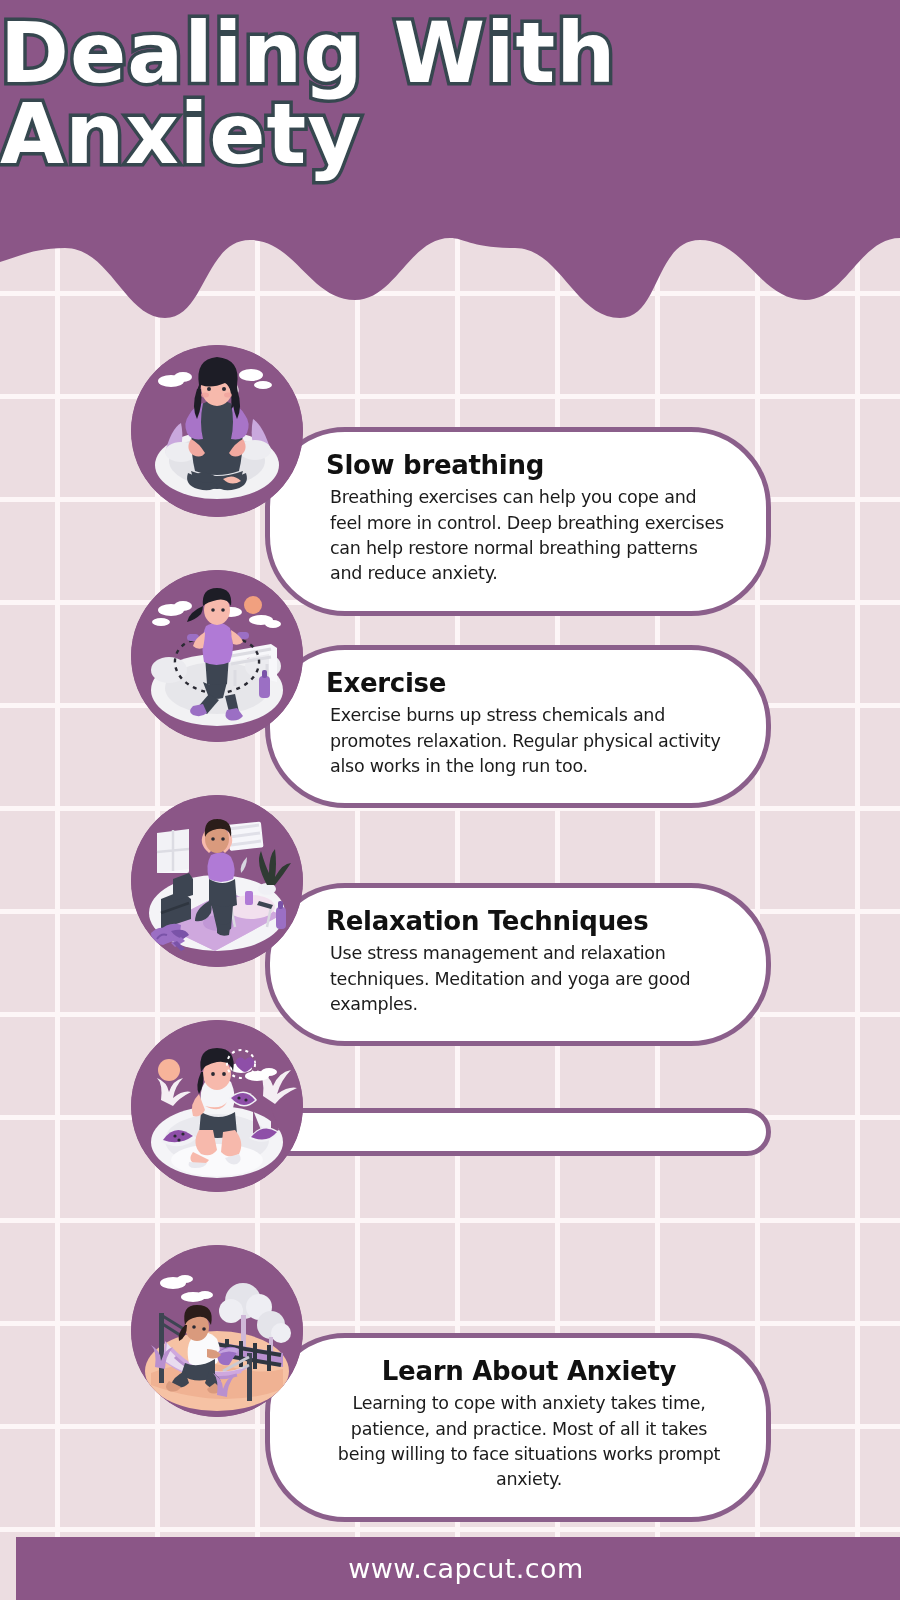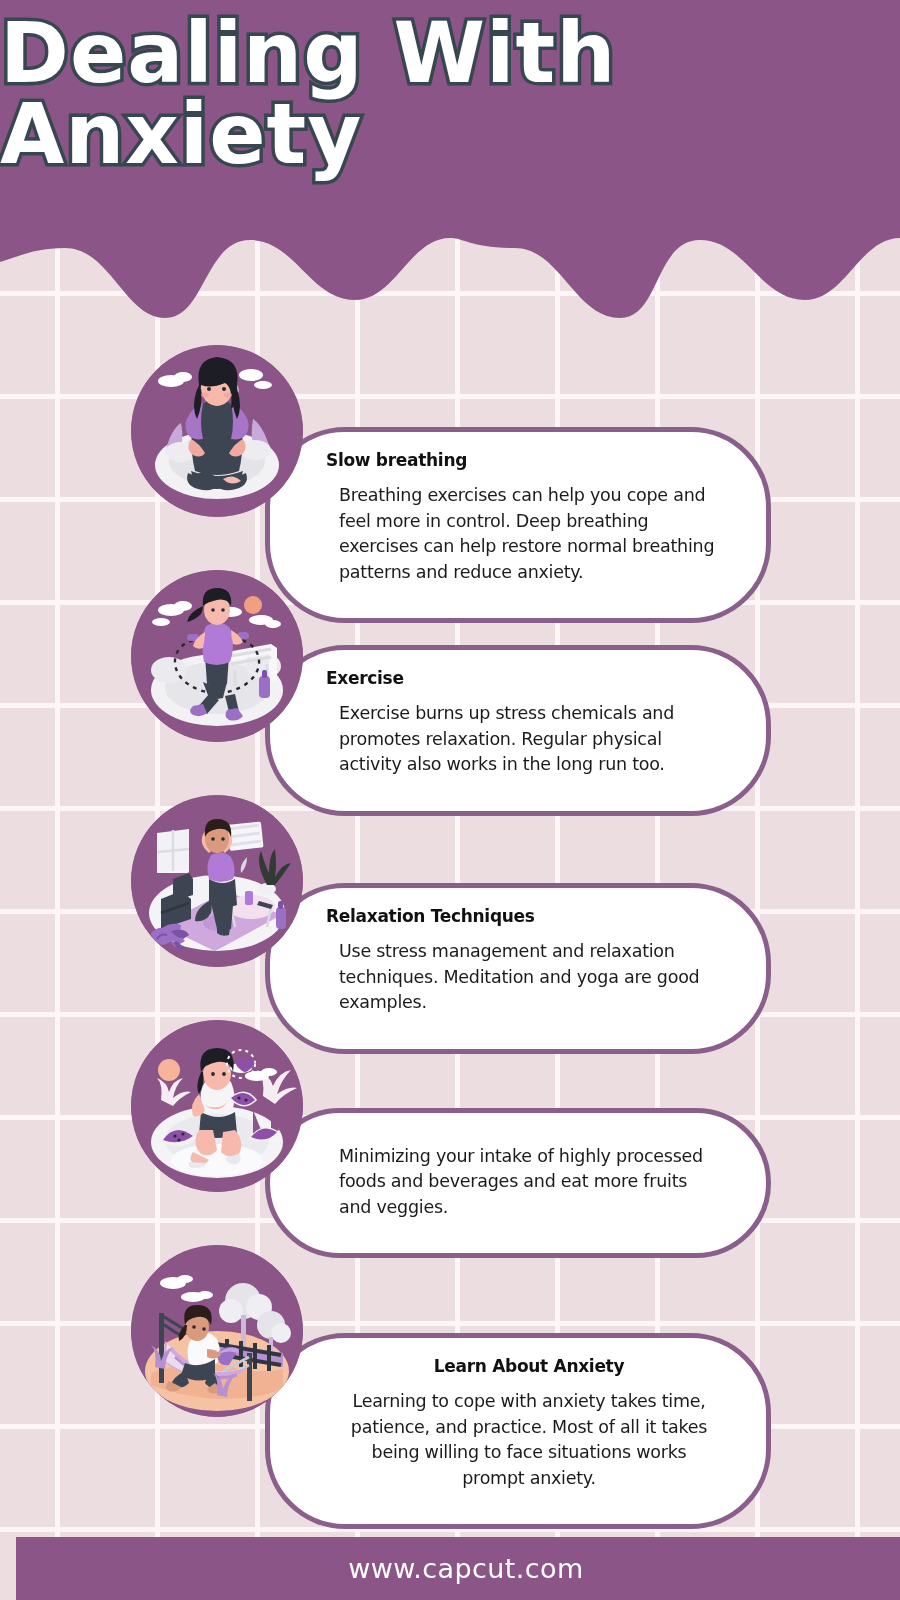--- a/index.html
+++ b/index.html
@@ -64,33 +64,33 @@
     width:506px;
     background:#ffffff;
     border:5px solid #8b5f8b;
     border-radius:80px;
     box-sizing:border-box;
     padding:18px 34px 20px 56px;
     z-index:2;
   }
   .card-title{
     font-family:"DejaVu Sans", sans-serif;
-    font-size:17px;
+    font-size:26px;
     font-weight:bold;
     color:#111111;
     letter-spacing:-0.3px;
     margin:0 0 2px 0;
     line-height:1.2;
   }
   .card-body{
     font-family:"DejaVu Sans", sans-serif;
     font-size:17.5px;
     line-height:1.45;
     color:#1b1b1b;
-    margin:13px;
+    margin:4px;
     letter-spacing:-0.25px;
   }
 
   
   .footer{
     position:absolute;left:16px;bottom:0;width:900px;height:63px;
     background:#8b5687;
     display:flex;align-items:center;justify-content:center;
     z-index:4;
   }
@@ -304,21 +304,20 @@
         <ellipse cx="86" cy="54" rx="14" ry="16" fill="#f7b9ac"></ellipse>
         <path d="M70 52 q-4-24 16-24 q20 0 16 24 q-2-12 -16-10 q-12 2 -16 10z" fill="#1d1d26"></path>
         <path d="M70 52 q-6 14 -2 22 q6-10 4-22z" fill="#1d1d26"></path>
         <circle cx="82" cy="54" r="1.9" fill="#2a2a33"></circle>
         <circle cx="93" cy="54" r="1.9" fill="#2a2a33"></circle>
         <circle cx="110" cy="44" r="14" fill="none" stroke="#ffffff" stroke-width="2" stroke-dasharray="3 4"></circle>
         <path d="M110 50 q-8-6 -4-11 q4-4 8 1 q4-5 8-1 q4 5 -4 11 q-4 4 -8 0z" fill="#8e4fa8"></path>
       </svg>
     </div>
     <div class="card" style="top:88px;">
-      <div class="card-body">Minimizing your intake of highly processed foods and beverages and eat more fruits and veggies.</div>
     </div>
   </div>
 
   <div class="row" style="top:1245px;">
     <div class="circle" style="top:0px;">
       <svg viewBox="0 0 172 172">
         <circle cx="86" cy="86" r="86" fill="#8b5687"></circle>
         <ellipse cx="86" cy="126" rx="72" ry="40" fill="#f6c2a4"></ellipse>
         <path d="M20 128 q40-16 80-6 q30 8 52 2 l0 20 q-60 22 -132-4z" fill="#f0b293"></path>
         <ellipse cx="42" cy="38" rx="13" ry="6" fill="#ffffff"></ellipse>

